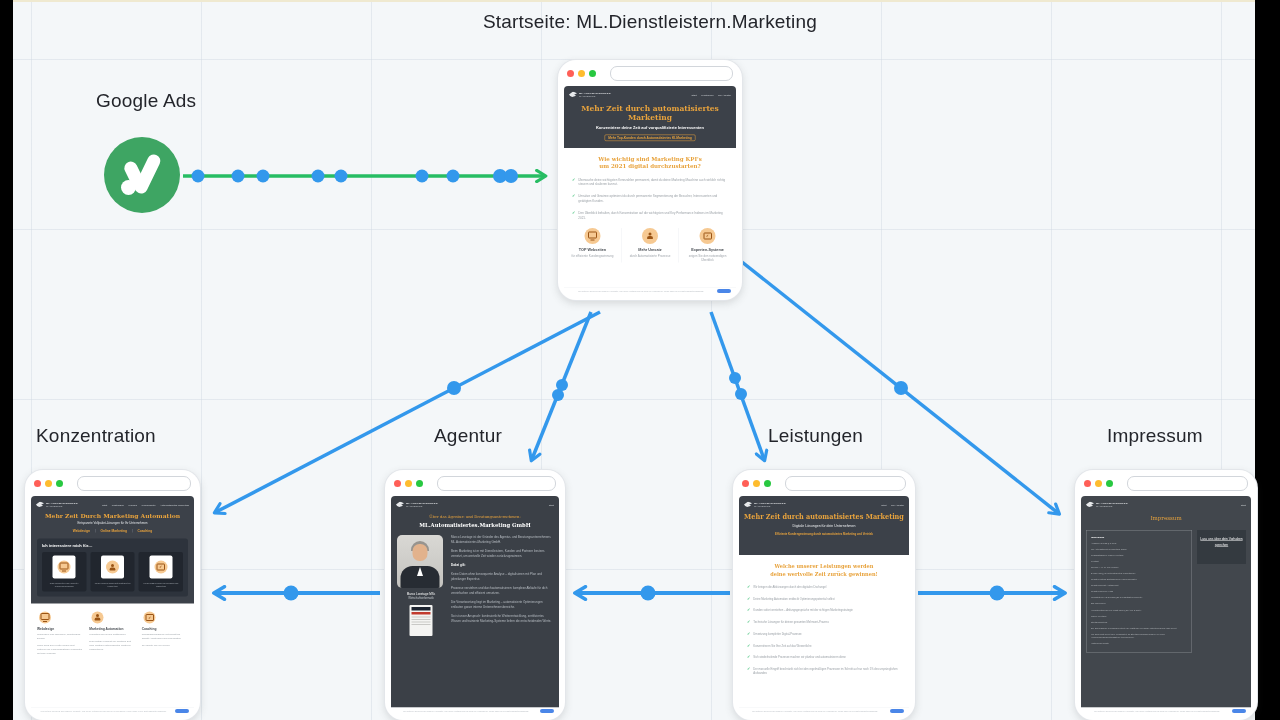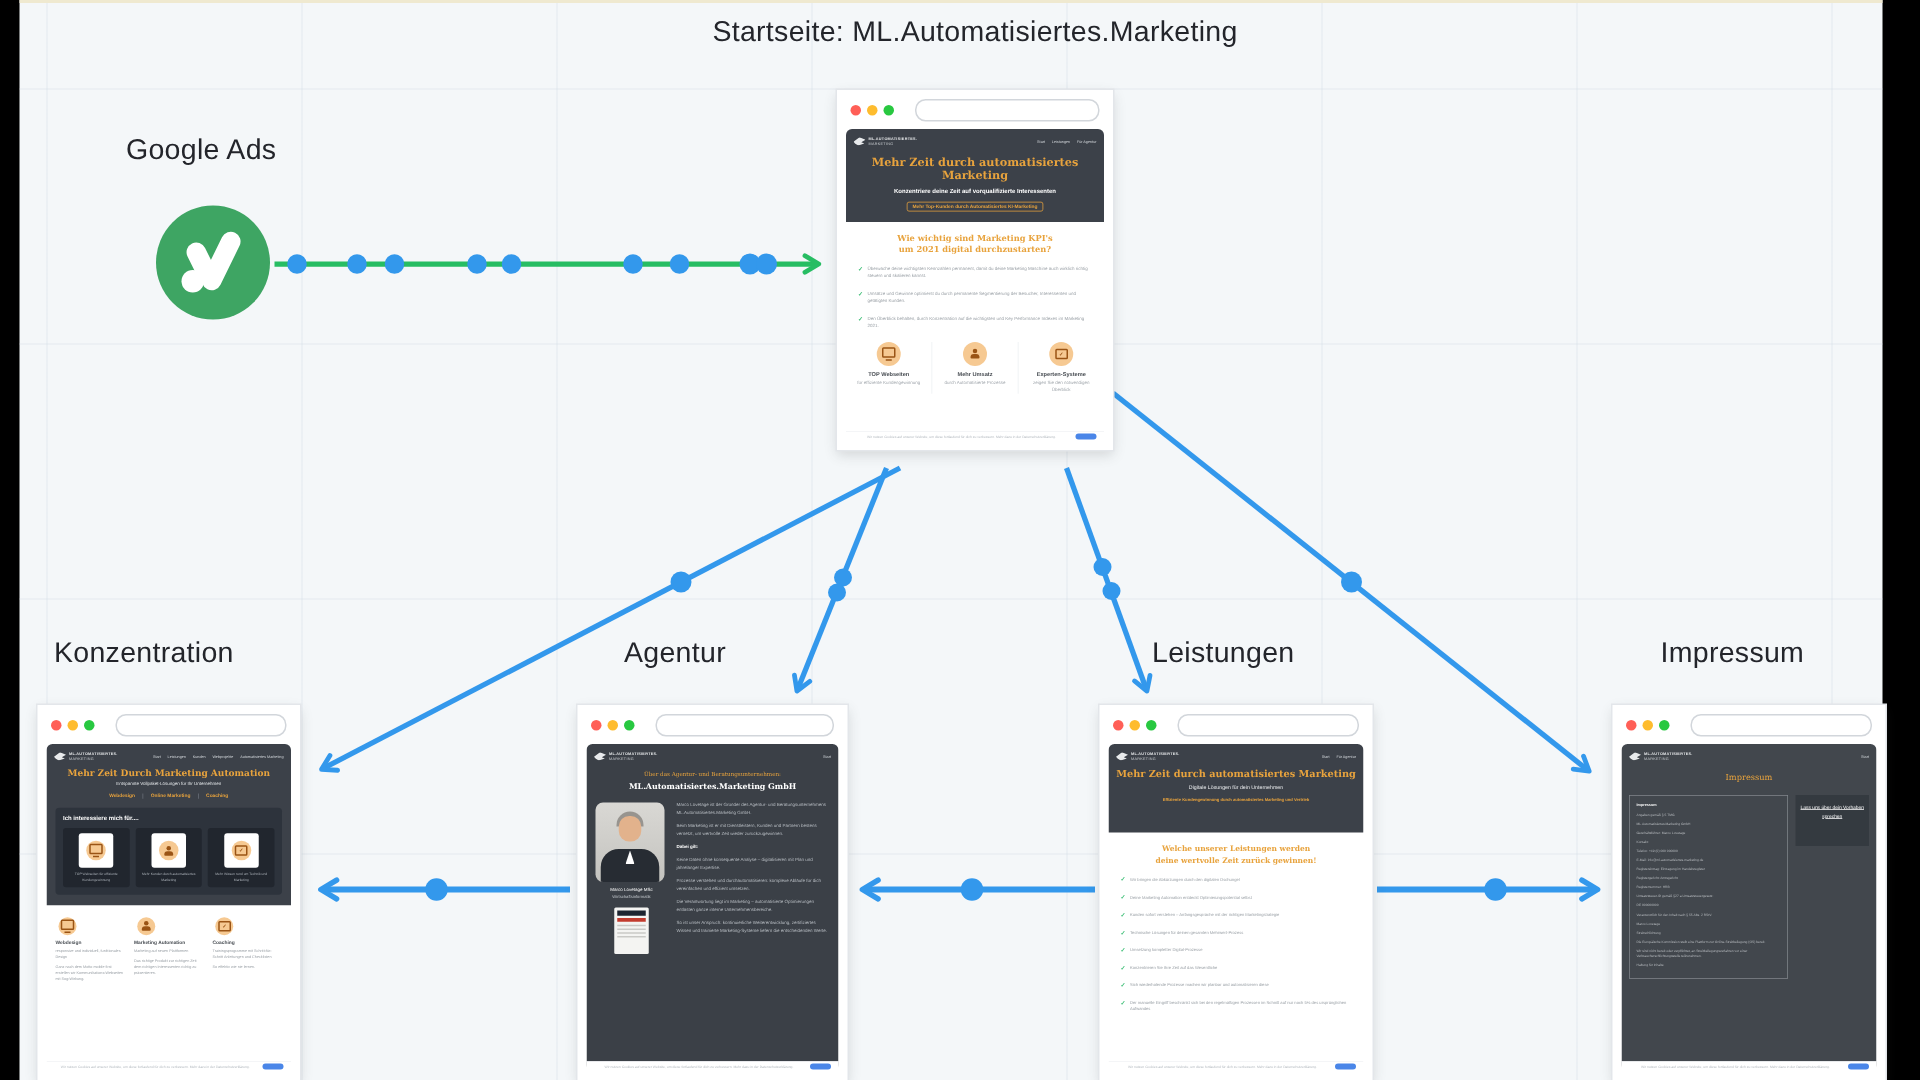--- a/index.html
+++ b/index.html
@@ -16,21 +16,21 @@
 
   .biglabel{position:absolute;font-size:19px;font-weight:500;color:#23252b;letter-spacing:.2px;white-space:nowrap}
 
   
   .gads{position:absolute;width:76px;height:76px;border-radius:50%;background:#3ea563}
   .gbar1{position:absolute;left:37px;top:16px;width:13px;height:42px;border-radius:7px;background:#fff;transform:rotate(26deg)}
   .gbar2{position:absolute;left:23px;top:24px;width:13px;height:25px;border-radius:7px;background:#fff;transform:rotate(-26deg)}
   .gdot{position:absolute;left:17px;top:43px;width:15px;height:15px;border-radius:50%;background:#fff}
 
   
-  .mockup{position:absolute;background:#fff;border-radius:0;box-shadow:0 0 0 1px #e3e6ea,0 3px 8px rgba(60,64,67,.18)}
+  .mockup{position:absolute;background:#fff;border-radius:18px;box-shadow:0 0 0 1px #e3e6ea,0 3px 8px rgba(60,64,67,.18)}
   .chrome{height:26px;display:flex;align-items:center;padding:0 9px;gap:4px}
   .cdot{width:7px;height:7px;border-radius:50%;flex:none}
   .cdot.r{background:#ff5f57}.cdot.y{background:#febc2e}.cdot.g{background:#28c840}
   .urlbar{flex:1;height:13px;margin-left:10px;border:1px solid #d2d6db;border-radius:7px;background:#fff}
   .screen{position:absolute;left:6px;right:6px;top:26px;bottom:6px;border-radius:4px;overflow:hidden;background:#fff}
   .pg{position:absolute;left:0;top:0;transform:scale(.5);transform-origin:0 0;background:#fff}
 
   
   .hd{background:#3c4149;padding:10px 10px 14px;box-sizing:border-box}
   .logorow{display:flex;justify-content:space-between;align-items:center}
@@ -180,24 +180,24 @@
       <circle cx="558" cy="395" r="6"></circle>
     <circle cx="735" cy="378" r="6"></circle>
       <circle cx="741" cy="394" r="6"></circle>
     <circle cx="901" cy="388" r="7"></circle>
     <circle cx="291" cy="593" r="7.5"></circle>
       <circle cx="648" cy="593" r="7.5"></circle>
       <circle cx="997" cy="593" r="7.5"></circle>
   </g>
 </svg>
 
-<div class="biglabel" style="left:650px;top:11px;transform:translateX(-50%)">Startseite: ML.Automatisiertes.Marketing</div>
-<div class="biglabel" style="left:84px;top:90px">Google Ads</div>
+<div class="biglabel" style="left:650px;top:11px;transform:translateX(-50%)">Startseite: ML.Dienstleistern.Marketing</div>
+<div class="biglabel" style="left:96px;top:90px">Google Ads</div>
 <div class="biglabel" style="left:36px;top:425px">Konzentration</div>
-<div class="biglabel" style="left:416px;top:425px">Agentur</div>
+<div class="biglabel" style="left:434px;top:425px">Agentur</div>
 <div class="biglabel" style="left:768px;top:425px">Leistungen</div>
 <div class="biglabel" style="left:1107px;top:425px">Impressum</div>
 
 <div class="gads" style="left:104px;top:137px">
   <span class="gbar2"></span>
   <span class="gbar1"></span>
   <span class="gdot"></span>
 </div>
 
 <div class="mockup" style="left:558px;top:60px;width:184px;height:240px">

